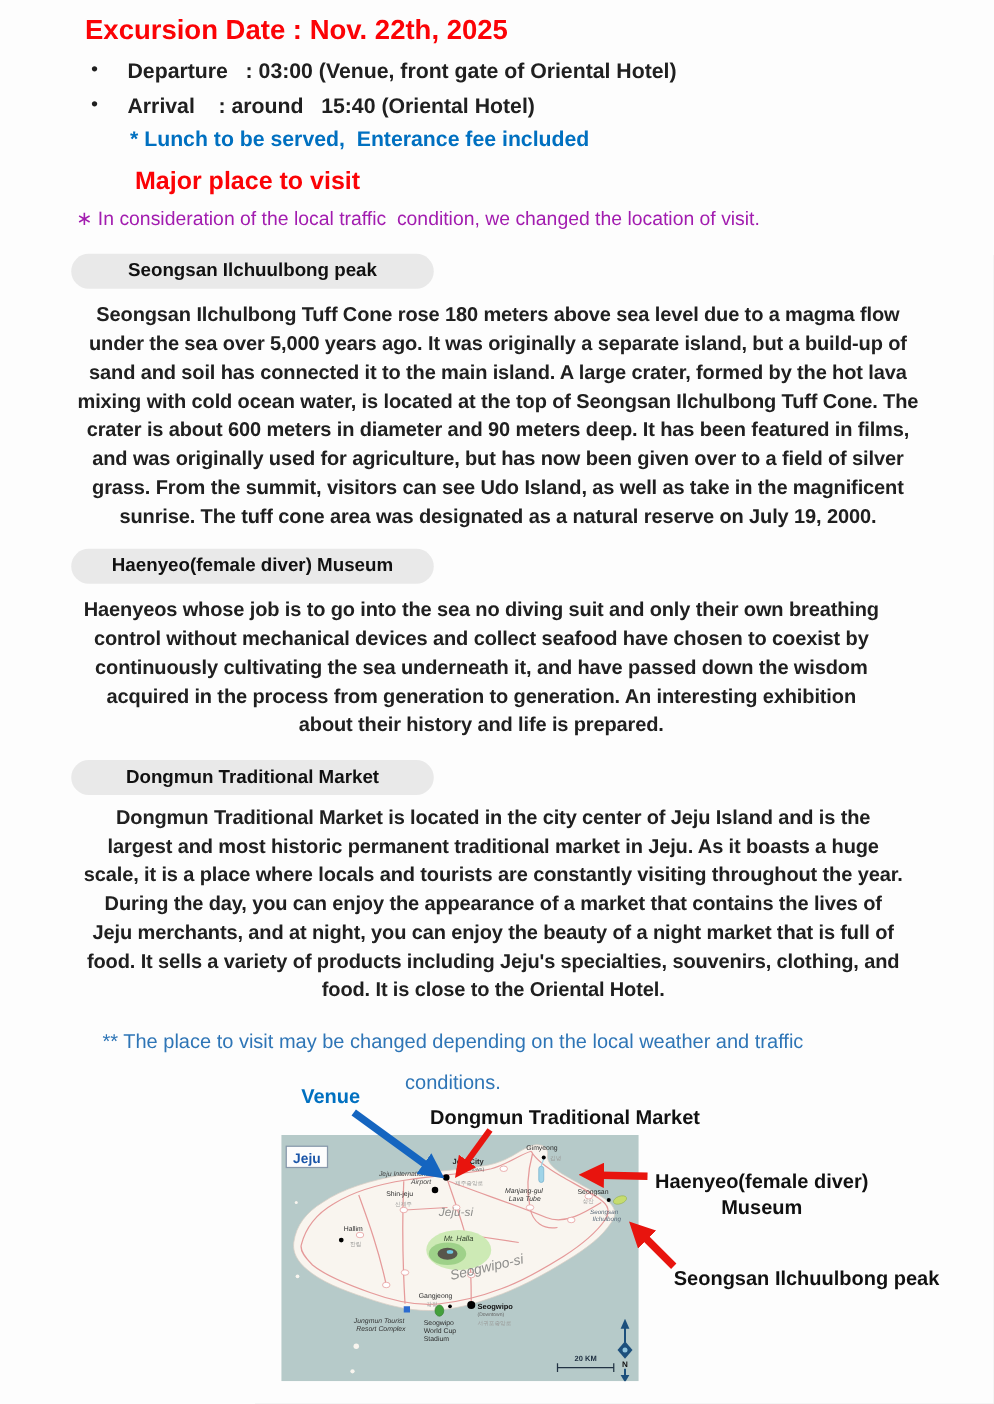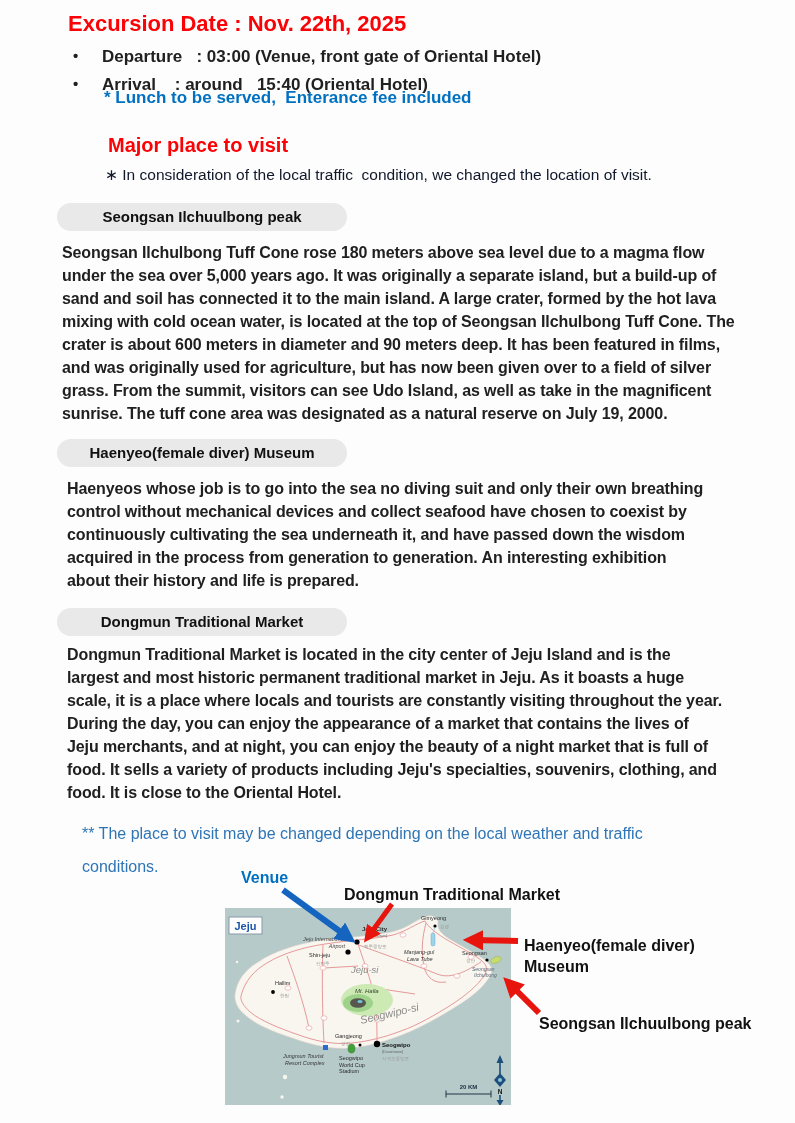--- a/index.html
+++ b/index.html
@@ -2,27 +2,27 @@
 <html style="--red: #fb0306; --blue1: #0070c0; --blue2: #2e75b6; --arrow-red: #e8140e; --arrow-blue: #1565c0; --sea: #b6cac9; --land: #f9f5ef; --green1: #cdeab5; --green2: #9ed189; --crater: #57564c; --crater-lake: #6ec6e0; --road: #e59a9a; --map-dark: #2a2a2a; --map-gray: #8d8d8b; --map-kr: #9a9a98; --badge-blue: #1a55a8;"><head>
 <meta charset="utf-8">
 <style>
   html,body{margin:0;padding:0;background:#e9e9e9;}
   .page{
     position:relative;width:795px;height:1123px;margin:0 auto;
     background:#fdfdfd;overflow:hidden;
     font-family:"Liberation Sans","DejaVu Sans",sans-serif;color:#202020;
   }
   .abs{position:absolute;}
-  .pre{white-space:pre-wrap;}
+  .pre{white-space:pre-wrap;text-align:center;}
   .doc-title{left:68px;top:11px;font-size:22px;font-weight:bold;color:var(--red);}
   .bullet-row{left:73px;font-size:17px;font-weight:bold;display:flex;}
   .bullet-dot{width:29px;font-size:15px;}
-  .lunch-note{left:104px;top:88px;font-size:17px;font-weight:bold;color:var(--blue1);}
+  .lunch-note{left:104px;top:102px;font-size:17px;font-weight:bold;color:var(--blue1);}
   .major-heading{left:68px;top:134px;font-size:20px;font-weight:bold;color:var(--red);margin-left:40px;}
-  .traffic-note{left:61px;top:166px;font-size:15.5px;color:#0f172a;margin-left:44px;}
+  .traffic-note{left:61px;top:166px;font-size:15.5px;color:#a21caf;}
   .pill{
     left:57px;width:290px;height:28px;border-radius:14px;background:#e9e9e9;
     font-size:15px;font-weight:bold;color:#111;text-align:center;line-height:28px;
   }
   .body-para{font-size:16px;line-height:23px;color:#202020;letter-spacing:-0.1px;font-weight:bold;}
   .weather-note{left:82px;top:817px;font-size:16px;line-height:33px;color:var(--blue2);}
   .callout{font-weight:bold;font-size:16px;color:#111;line-height:21px;}
   .callout.blue{color:var(--blue1);text-align:right;}
   .map-wrap{left:225px;top:908px;width:286px;height:197px;}
   svg text{font-family:"Liberation Sans","DejaVu Sans",sans-serif;}

